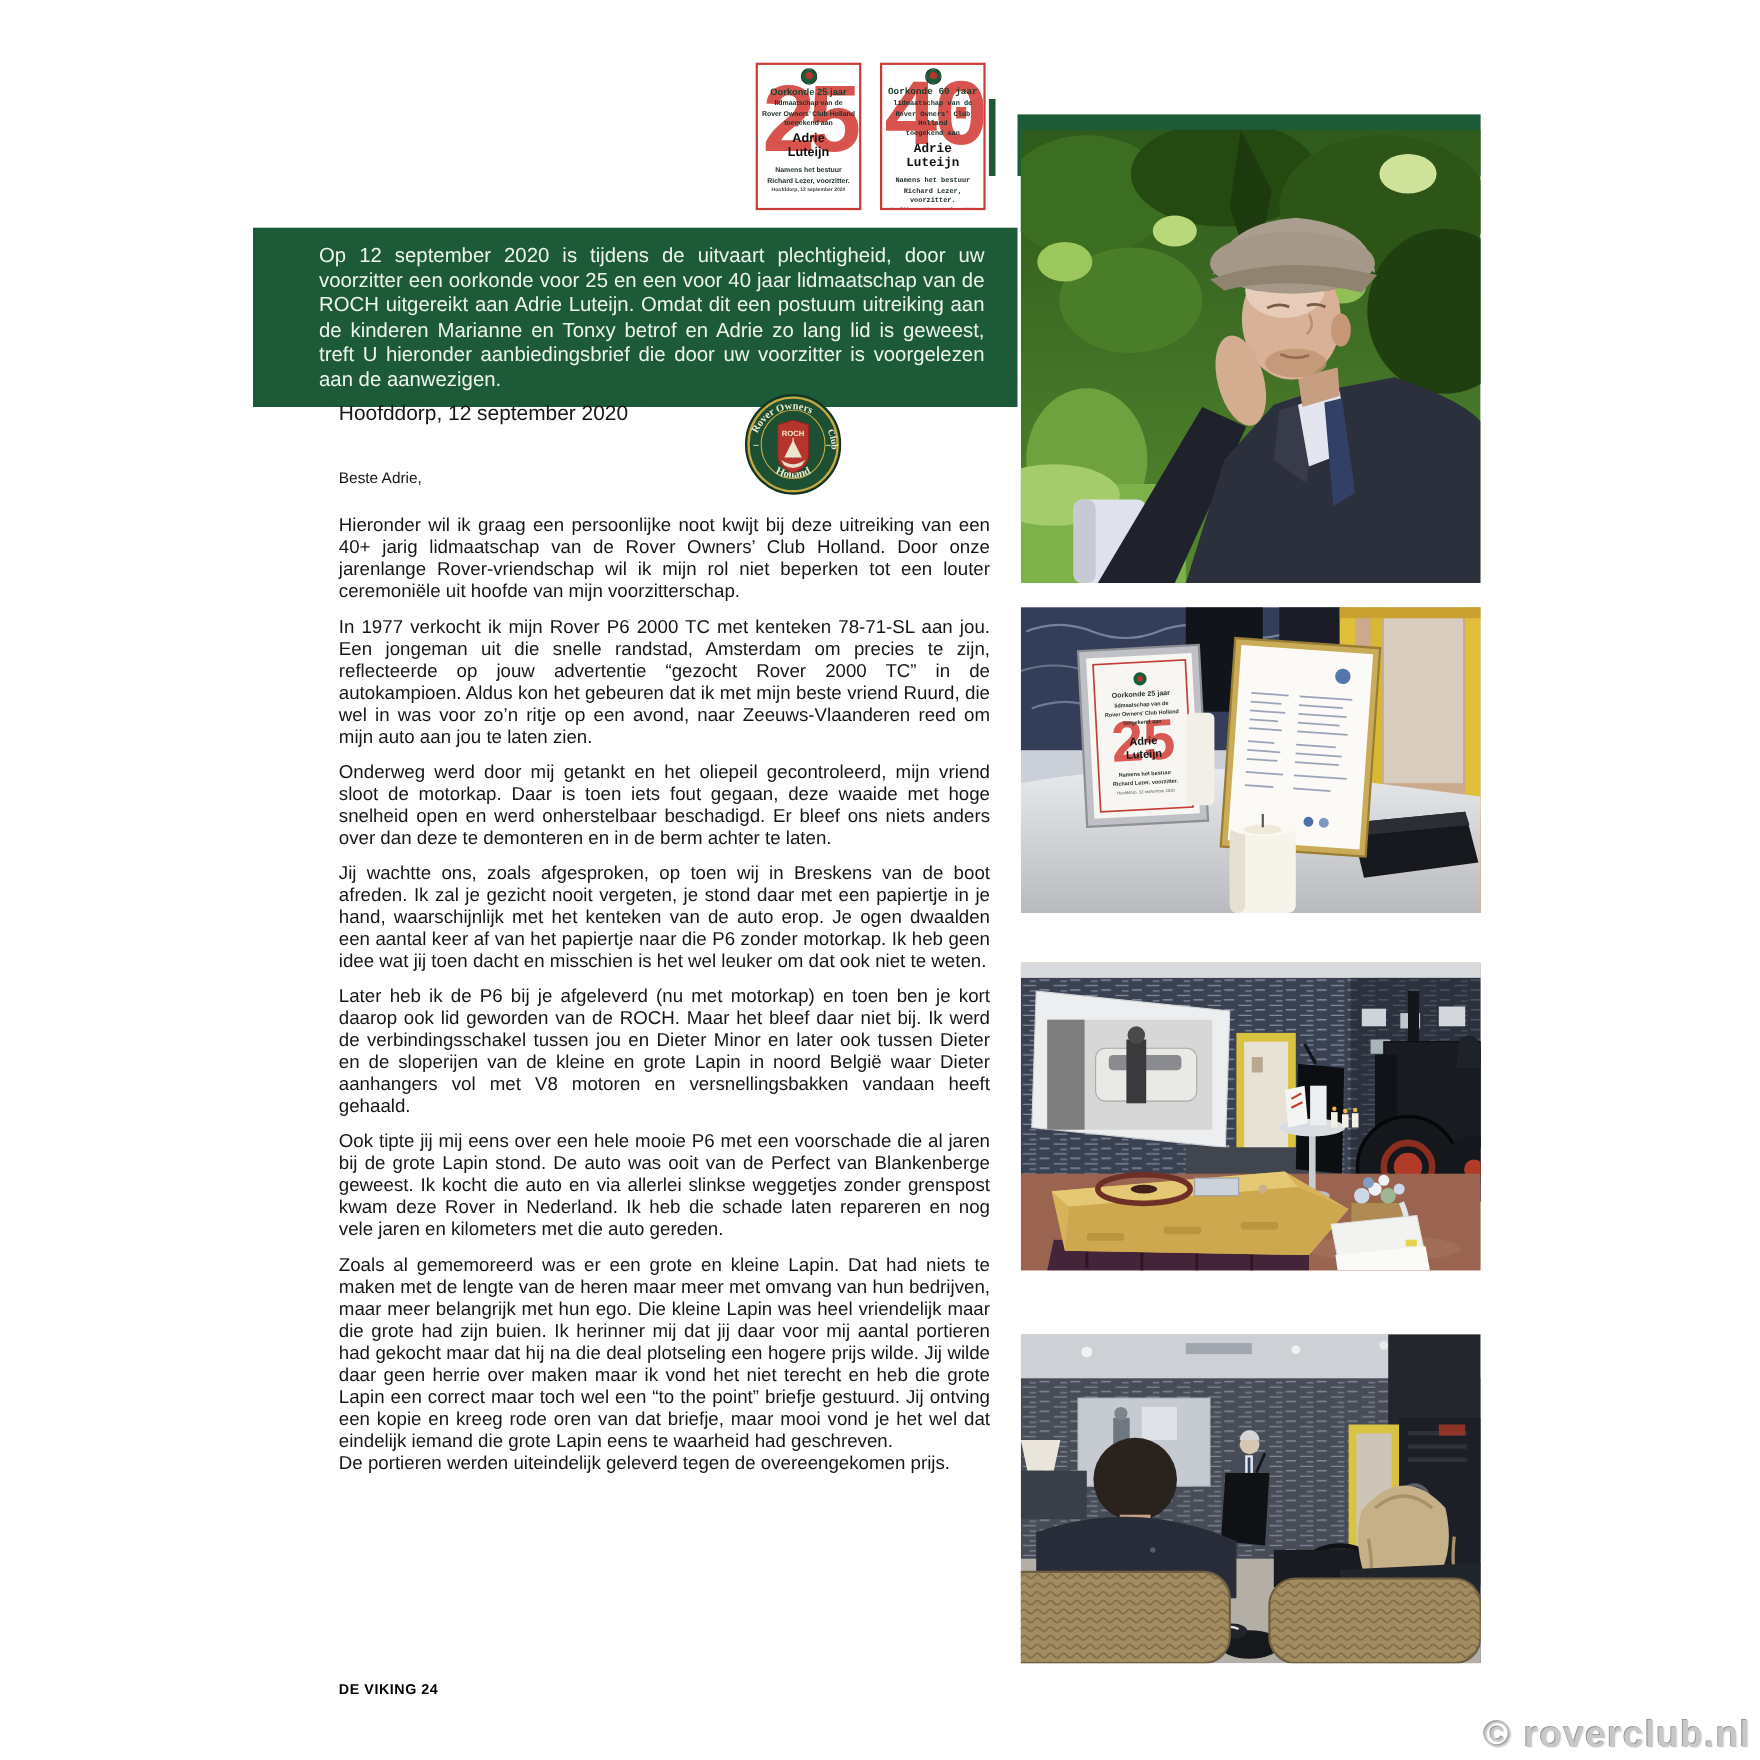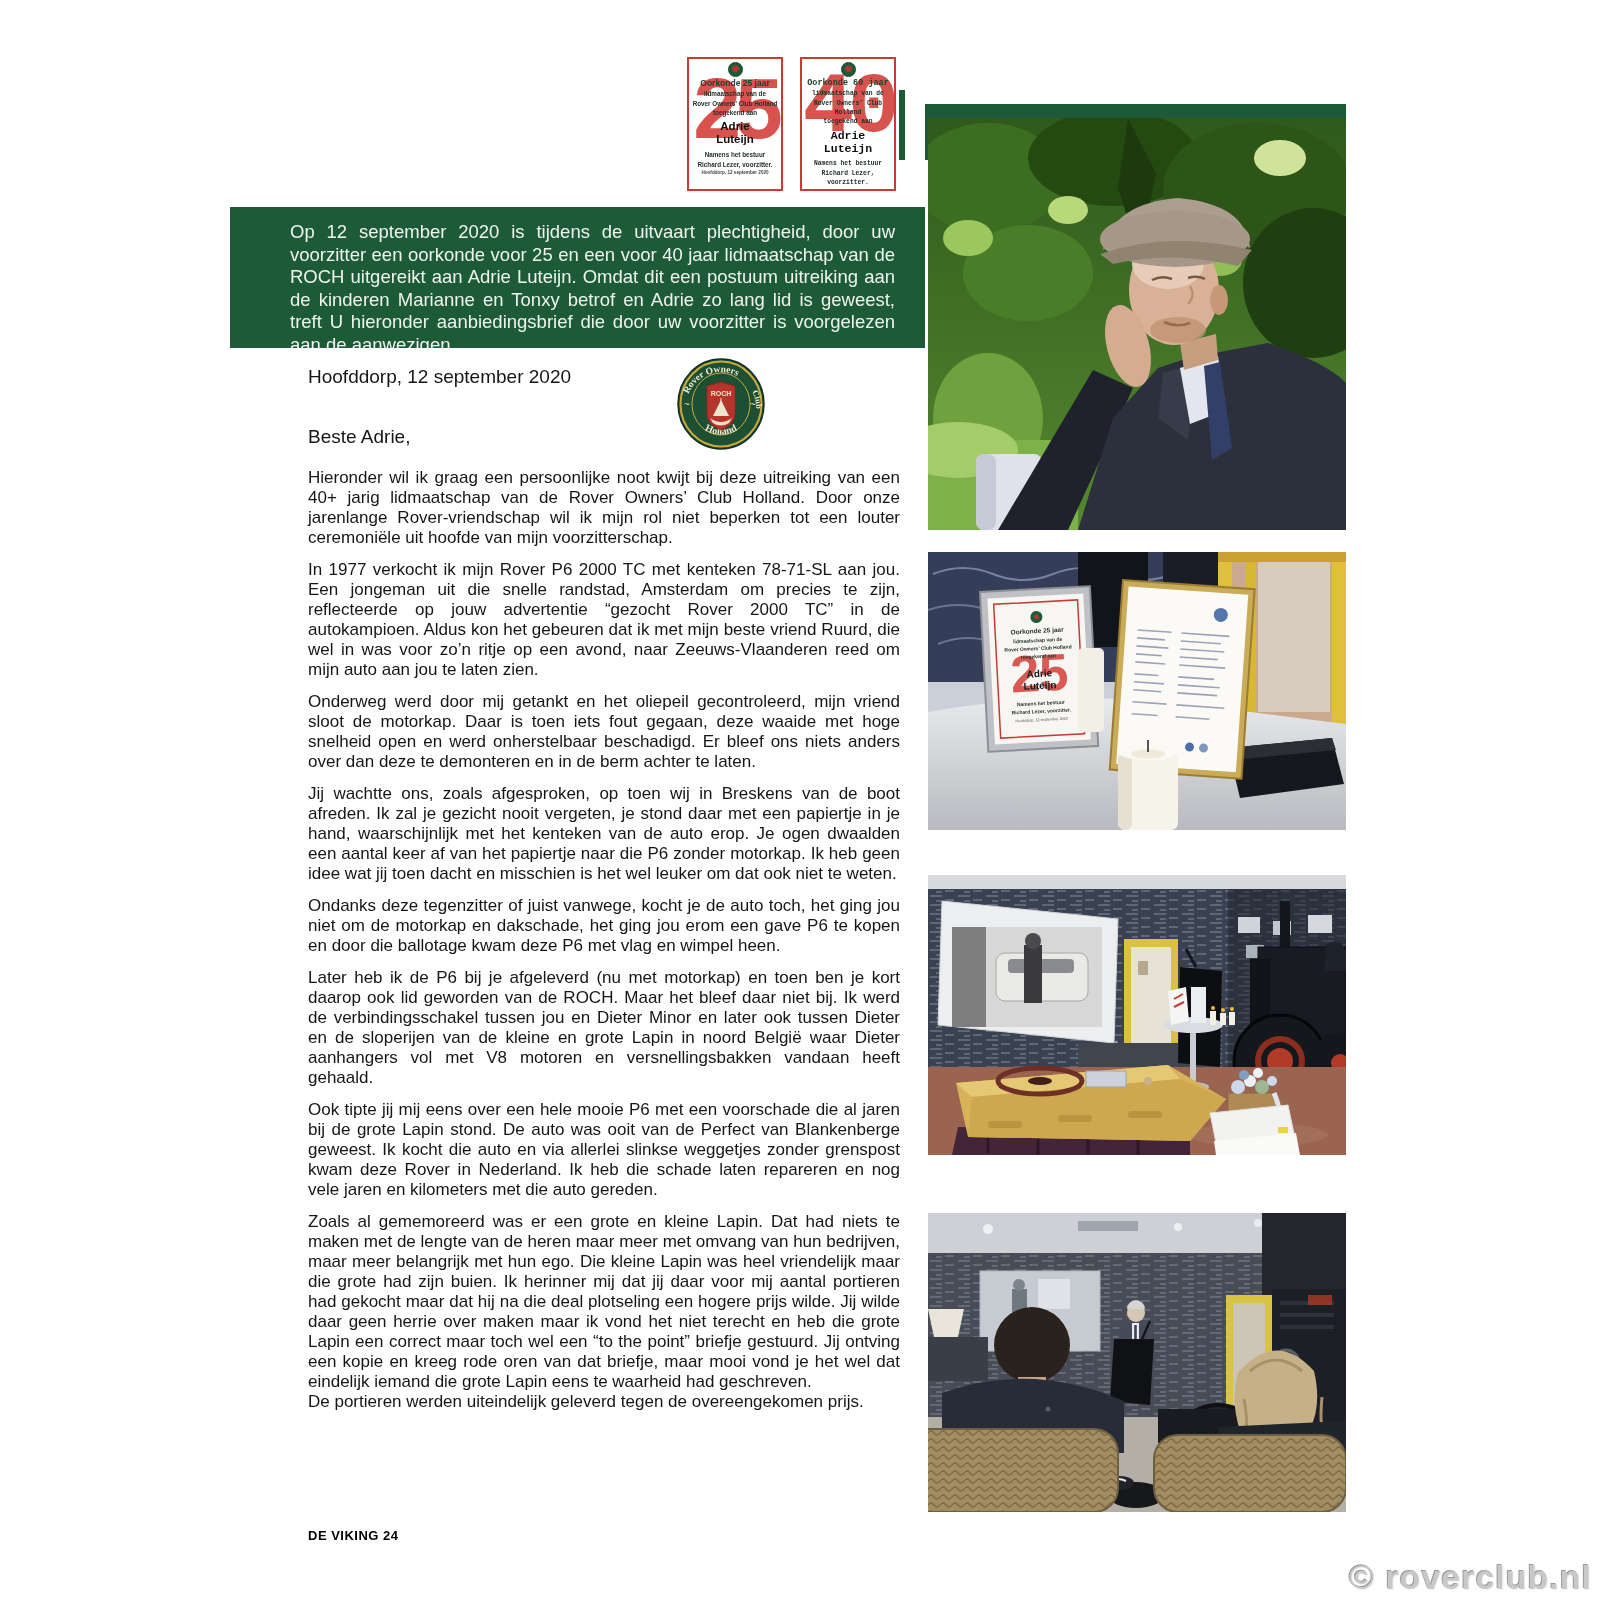--- a/index.html
+++ b/index.html
@@ -33,26 +33,26 @@
     background:radial-gradient(circle at 50% 45%, #b5342c 0 34%, #1d5b38 35% 100%);
     border:1px solid #143f27;}
   .c-title{font-size:8.5px;font-weight:700;color:#20402e;line-height:1.35;}
   .c-sub{font-size:6.3px;font-weight:700;color:#20302a;line-height:1.45;}
   .c-name{font-size:11.5px;font-weight:700;color:#101010;line-height:1.15;}
   .c-name.first{margin-top:3px;}
   .c-foot{font-size:6.3px;font-weight:700;color:#20302a;line-height:1.5;}
   .c-foot.first{margin-top:4px;}
   .c-tiny{font-size:4.6px;font-weight:700;color:#444;line-height:1.6;}
   
-  .intro-box{position:absolute;left:230px;top:207px;width:695px;height:141px;
+  .intro-box{position:absolute;left:230px;top:207px;width:695px;height:163px;
     background:var(--green);box-sizing:border-box;padding:14px 30px 14px 60px;overflow:hidden;}
   .intro-box p{margin:0;color:#eef4ee;font-size:18.5px;line-height:22.5px;text-align:justify;}
   
   .dateline{position:absolute;left:308px;top:366px;font-size:19px;}
-  .salutation{position:absolute;left:308px;top:426px;font-size:19px;text-align:center;}
+  .salutation{position:absolute;left:308px;top:426px;font-size:14px;text-align:center;}
   .letter-body{position:absolute;left:308px;top:468px;width:592px;}
   .letter-body p{margin:0 0 12px;font-size:17px;line-height:20px;text-align:justify;
     color:#161616;white-space:pre-line;}
   .page-footer{position:absolute;left:308px;top:1528px;font-size:13px;font-weight:700;
     letter-spacing:.5px;color:#000000;}
   .watermark{position:absolute;right:8px;top:1558px;font-size:34px;font-weight:700;
     color:#c8c8c8;letter-spacing:1px;
     text-shadow:-1px -1px 0 #9a9a9a, 1px 1px 0 #f2f2f2;text-align:center;}
   
   .roch-logo{position:absolute;left:677px;top:358px;width:88px;height:92px;}
@@ -139,21 +139,20 @@
     <line x1="44" y1="40" x2="44" y2="58" stroke="#ece5cf" stroke-width="1"></line>
   </svg>
 
   <div class="salutation">Beste Adrie,</div>
 
   <div class="letter-body">
     <p>Hieronder wil ik graag een persoonlijke noot kwijt bij deze uitreiking van een 40+ jarig lidmaatschap van de Rover Owners’ Club Holland. Door onze jarenlange Rover-vriendschap wil ik mijn rol niet beperken tot een louter ceremoniële uit hoofde van mijn voorzitterschap.</p>
     <p>In 1977 verkocht ik mijn Rover P6 2000 TC met kenteken 78-71-SL aan jou. Een jongeman uit die snelle randstad, Amsterdam om precies te zijn, reflecteerde op jouw advertentie “gezocht Rover 2000 TC” in de autokampioen. Aldus kon het gebeuren dat ik met mijn beste vriend Ruurd, die wel in was voor zo’n ritje op een avond, naar Zeeuws-Vlaanderen reed om mijn auto aan jou te laten zien.</p>
     <p>Onderweg werd door mij getankt en het oliepeil gecontroleerd, mijn vriend sloot de motorkap. Daar is toen iets fout gegaan, deze waaide met hoge snelheid open en werd onherstelbaar beschadigd. Er bleef ons niets anders over dan deze te demonteren en in de berm achter te laten.</p>
     <p>Jij wachtte ons, zoals afgesproken, op toen wij in Breskens van de boot afreden. Ik zal je gezicht nooit vergeten, je stond daar met een papiertje in je hand, waarschijnlijk met het kenteken van de auto erop. Je ogen dwaalden een aantal keer af van het papiertje naar die P6 zonder motorkap. Ik heb geen idee wat jij toen dacht en misschien is het wel leuker om dat ook niet te weten.</p>
-    <p>Ondanks deze tegenzitter of juist vanwege, kocht je de auto toch, het ging jou niet om de motorkap en dakschade, het ging jou erom een gave P6 te kopen en door die ballotage kwam deze P6 met vlag en wimpel heen.</p>
     <p>Later heb ik de P6 bij je afgeleverd (nu met motorkap) en toen ben je kort daarop ook lid geworden van de ROCH. Maar het bleef daar niet bij. Ik werd de verbindingsschakel tussen jou en Dieter Minor en later ook tussen Dieter en de sloperijen van de kleine en grote Lapin in noord België waar Dieter aanhangers vol met V8 motoren en versnellingsbakken vandaan heeft gehaald.</p>
     <p>Ook tipte jij mij eens over een hele mooie P6 met een voorschade die al jaren bij de grote Lapin stond. De auto was ooit van de Perfect van Blankenberge geweest. Ik kocht die auto en via allerlei slinkse weggetjes zonder grenspost kwam deze Rover in Nederland. Ik heb die schade laten repareren en nog vele jaren en kilometers met die auto gereden.</p>
     <p>Zoals al gememoreerd was er een grote en kleine Lapin. Dat had niets te maken met de lengte van de heren maar meer met omvang van hun bedrijven, maar meer belangrijk met hun ego. Die kleine Lapin was heel vriendelijk maar die grote had zijn buien. Ik herinner mij dat jij daar voor mij aantal portieren had gekocht maar dat hij na die deal plotseling een hogere prijs wilde. Jij wilde daar geen herrie over maken maar ik vond het niet terecht en heb die grote Lapin een correct maar toch wel een “to the point” briefje gestuurd. Jij ontving een kopie en kreeg rode oren van dat briefje, maar mooi vond je het wel dat eindelijk iemand die grote Lapin eens te waarheid had geschreven.
 De portieren werden uiteindelijk geleverd tegen de overeengekomen prijs.</p>
   </div>
 
   <div class="page-footer">DE VIKING 24</div>
   <div class="watermark">© roverclub.nl</div>
 
   <svg class="photo photo-1" viewBox="0 0 418 412" role="img">

